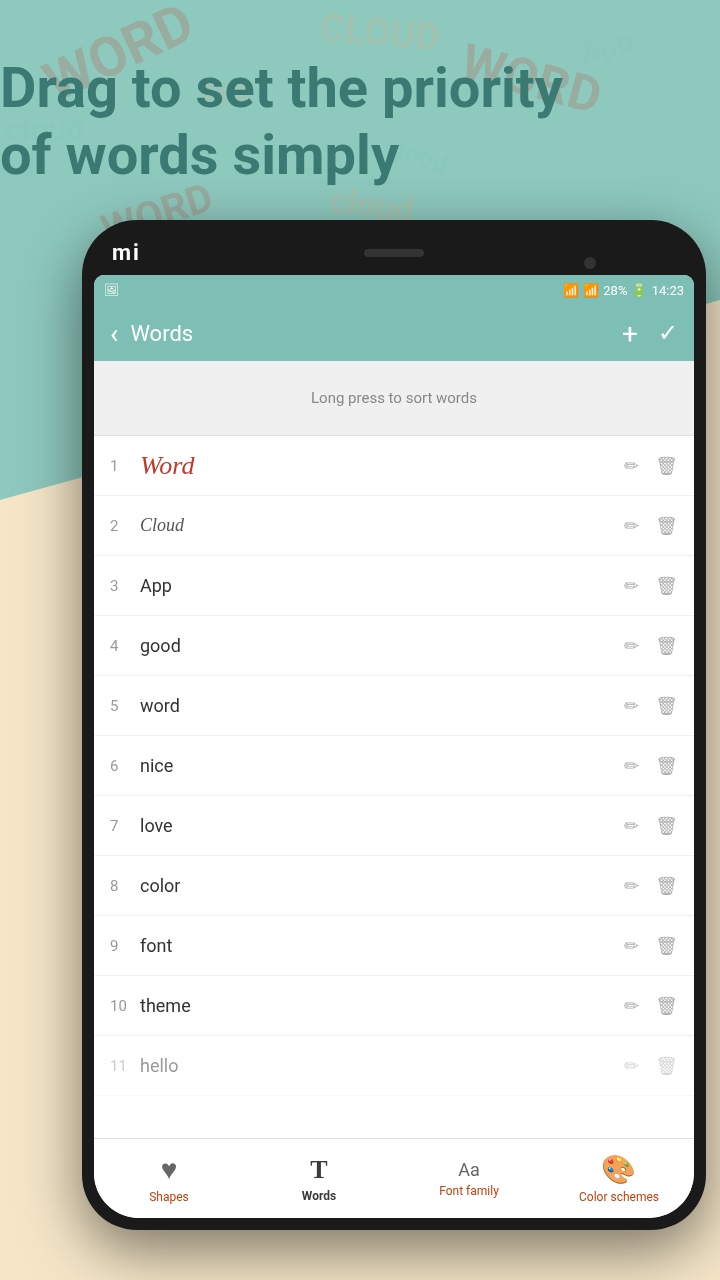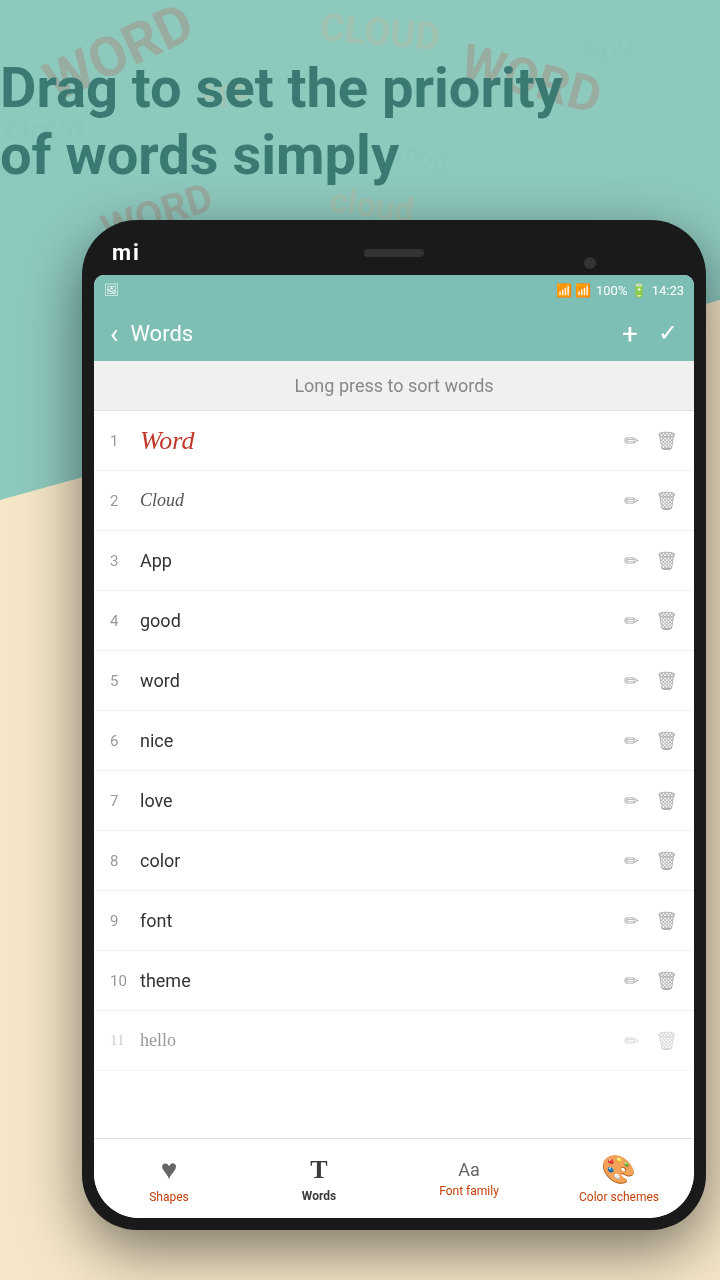--- a/index.html
+++ b/index.html
@@ -182,23 +182,23 @@
     }
 
     .header-actions span {
       font-size: 26px;
       cursor: pointer;
     }
 
     
     .hint-bar {
       background: #f0f0f0;
-      padding: 14px 16px;
+      padding: 28px 16px;
       text-align: center;
-      font-size: 18px;
+      font-size: 15px;
       color: #888;
       border-bottom: 1px solid #e0e0e0;
     }
 
     .word-item {
       display: flex;
       align-items: center;
       padding: 0 16px;
       height: 60px;
       border-bottom: 1px solid #f0f0f0;
@@ -294,21 +294,20 @@
     }
 
     .list-area {
       flex: 1;
       overflow: hidden;
     }
 
     
     .word-item.partial {
       opacity: 0.5;
-      font-family: Liberation Serif, serif;
     }
   </style>
 </head>
 <body>
 
 <div class="bg-cream"></div>
 <div class="bg-teal"></div>
 
 <div class="word-cloud">
   <span style="position:absolute;top:20px;left:40px;font-size:55px;color:#c0392b;opacity:0.5;transform:rotate(-25deg);font-weight:bold;">WORD</span>
@@ -338,21 +337,21 @@
 
   <div class="phone-inner">
     <div class="screen-content">
 
       <div class="status-bar">
         <div class="status-left">
           <span>🖼</span>
         </div>
         <div class="status-right">
           <span>📶 📶</span>
-          <span>100%</span>
+          <span>28%</span>
           <span>🔋</span>
           <span>14:23</span>
         </div>
       </div>
 
       <div class="app-header">
         <span class="header-back">‹</span>
         <span class="header-title">Words</span>
         <div class="header-actions">
           <span style="font-size:28px;">+</span>

